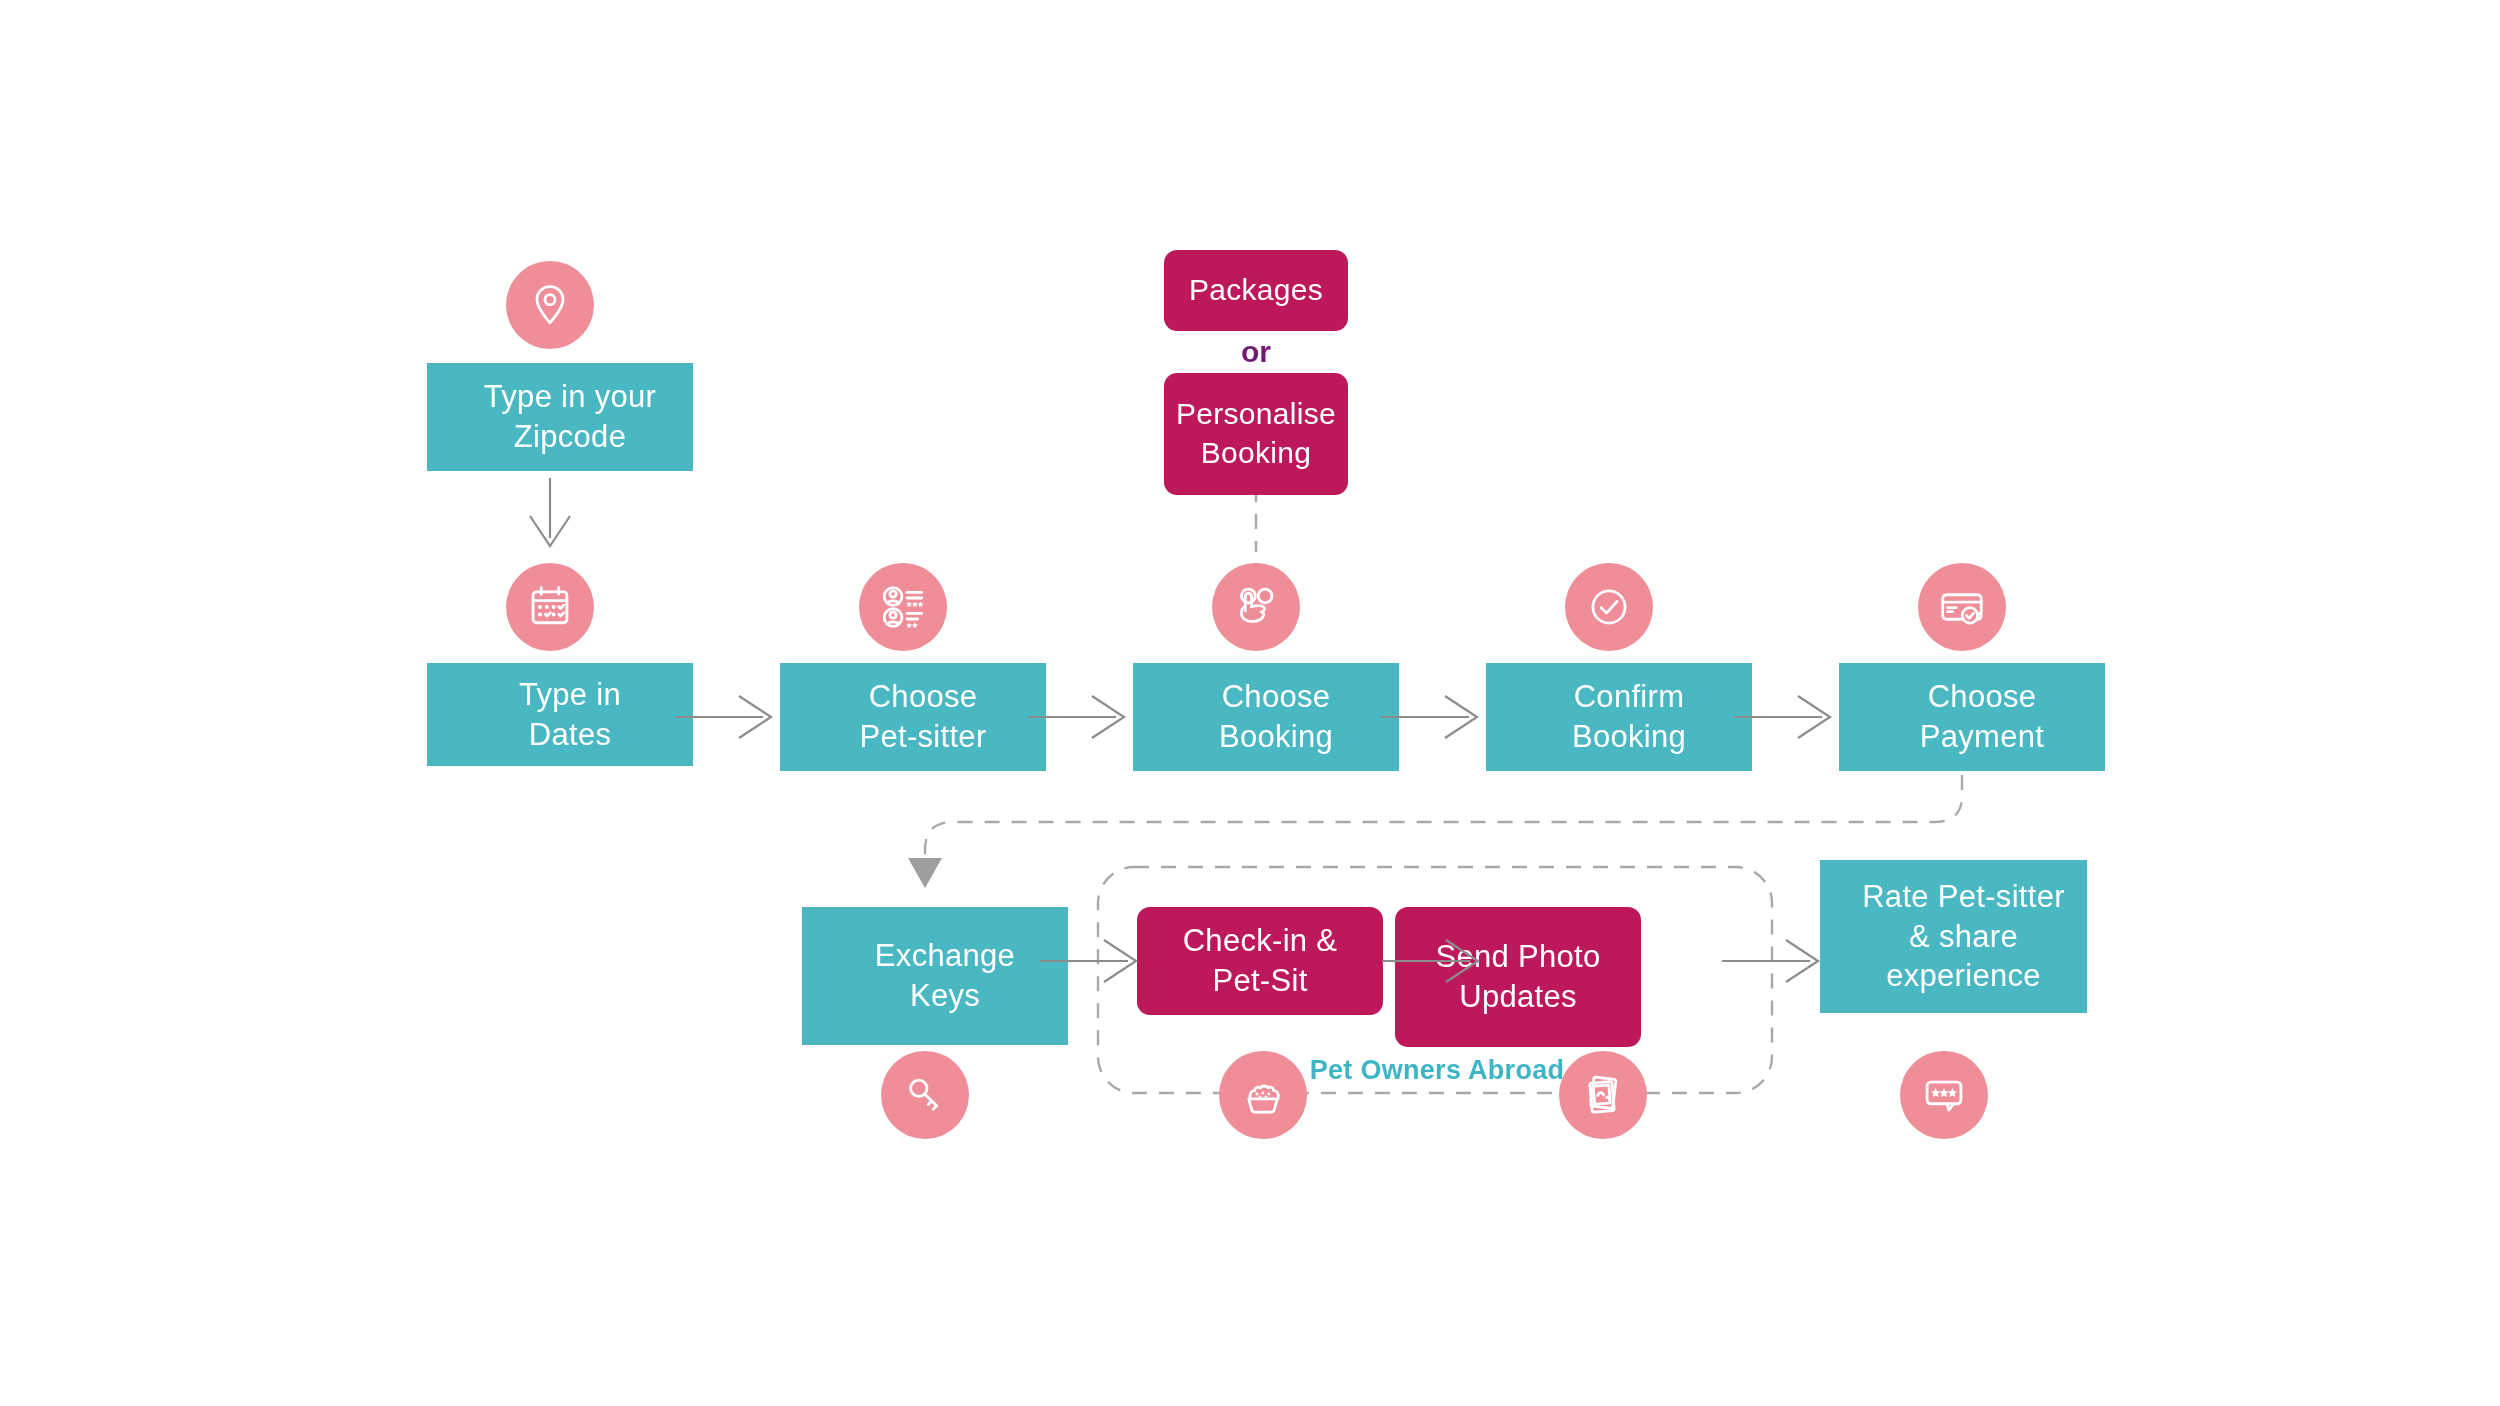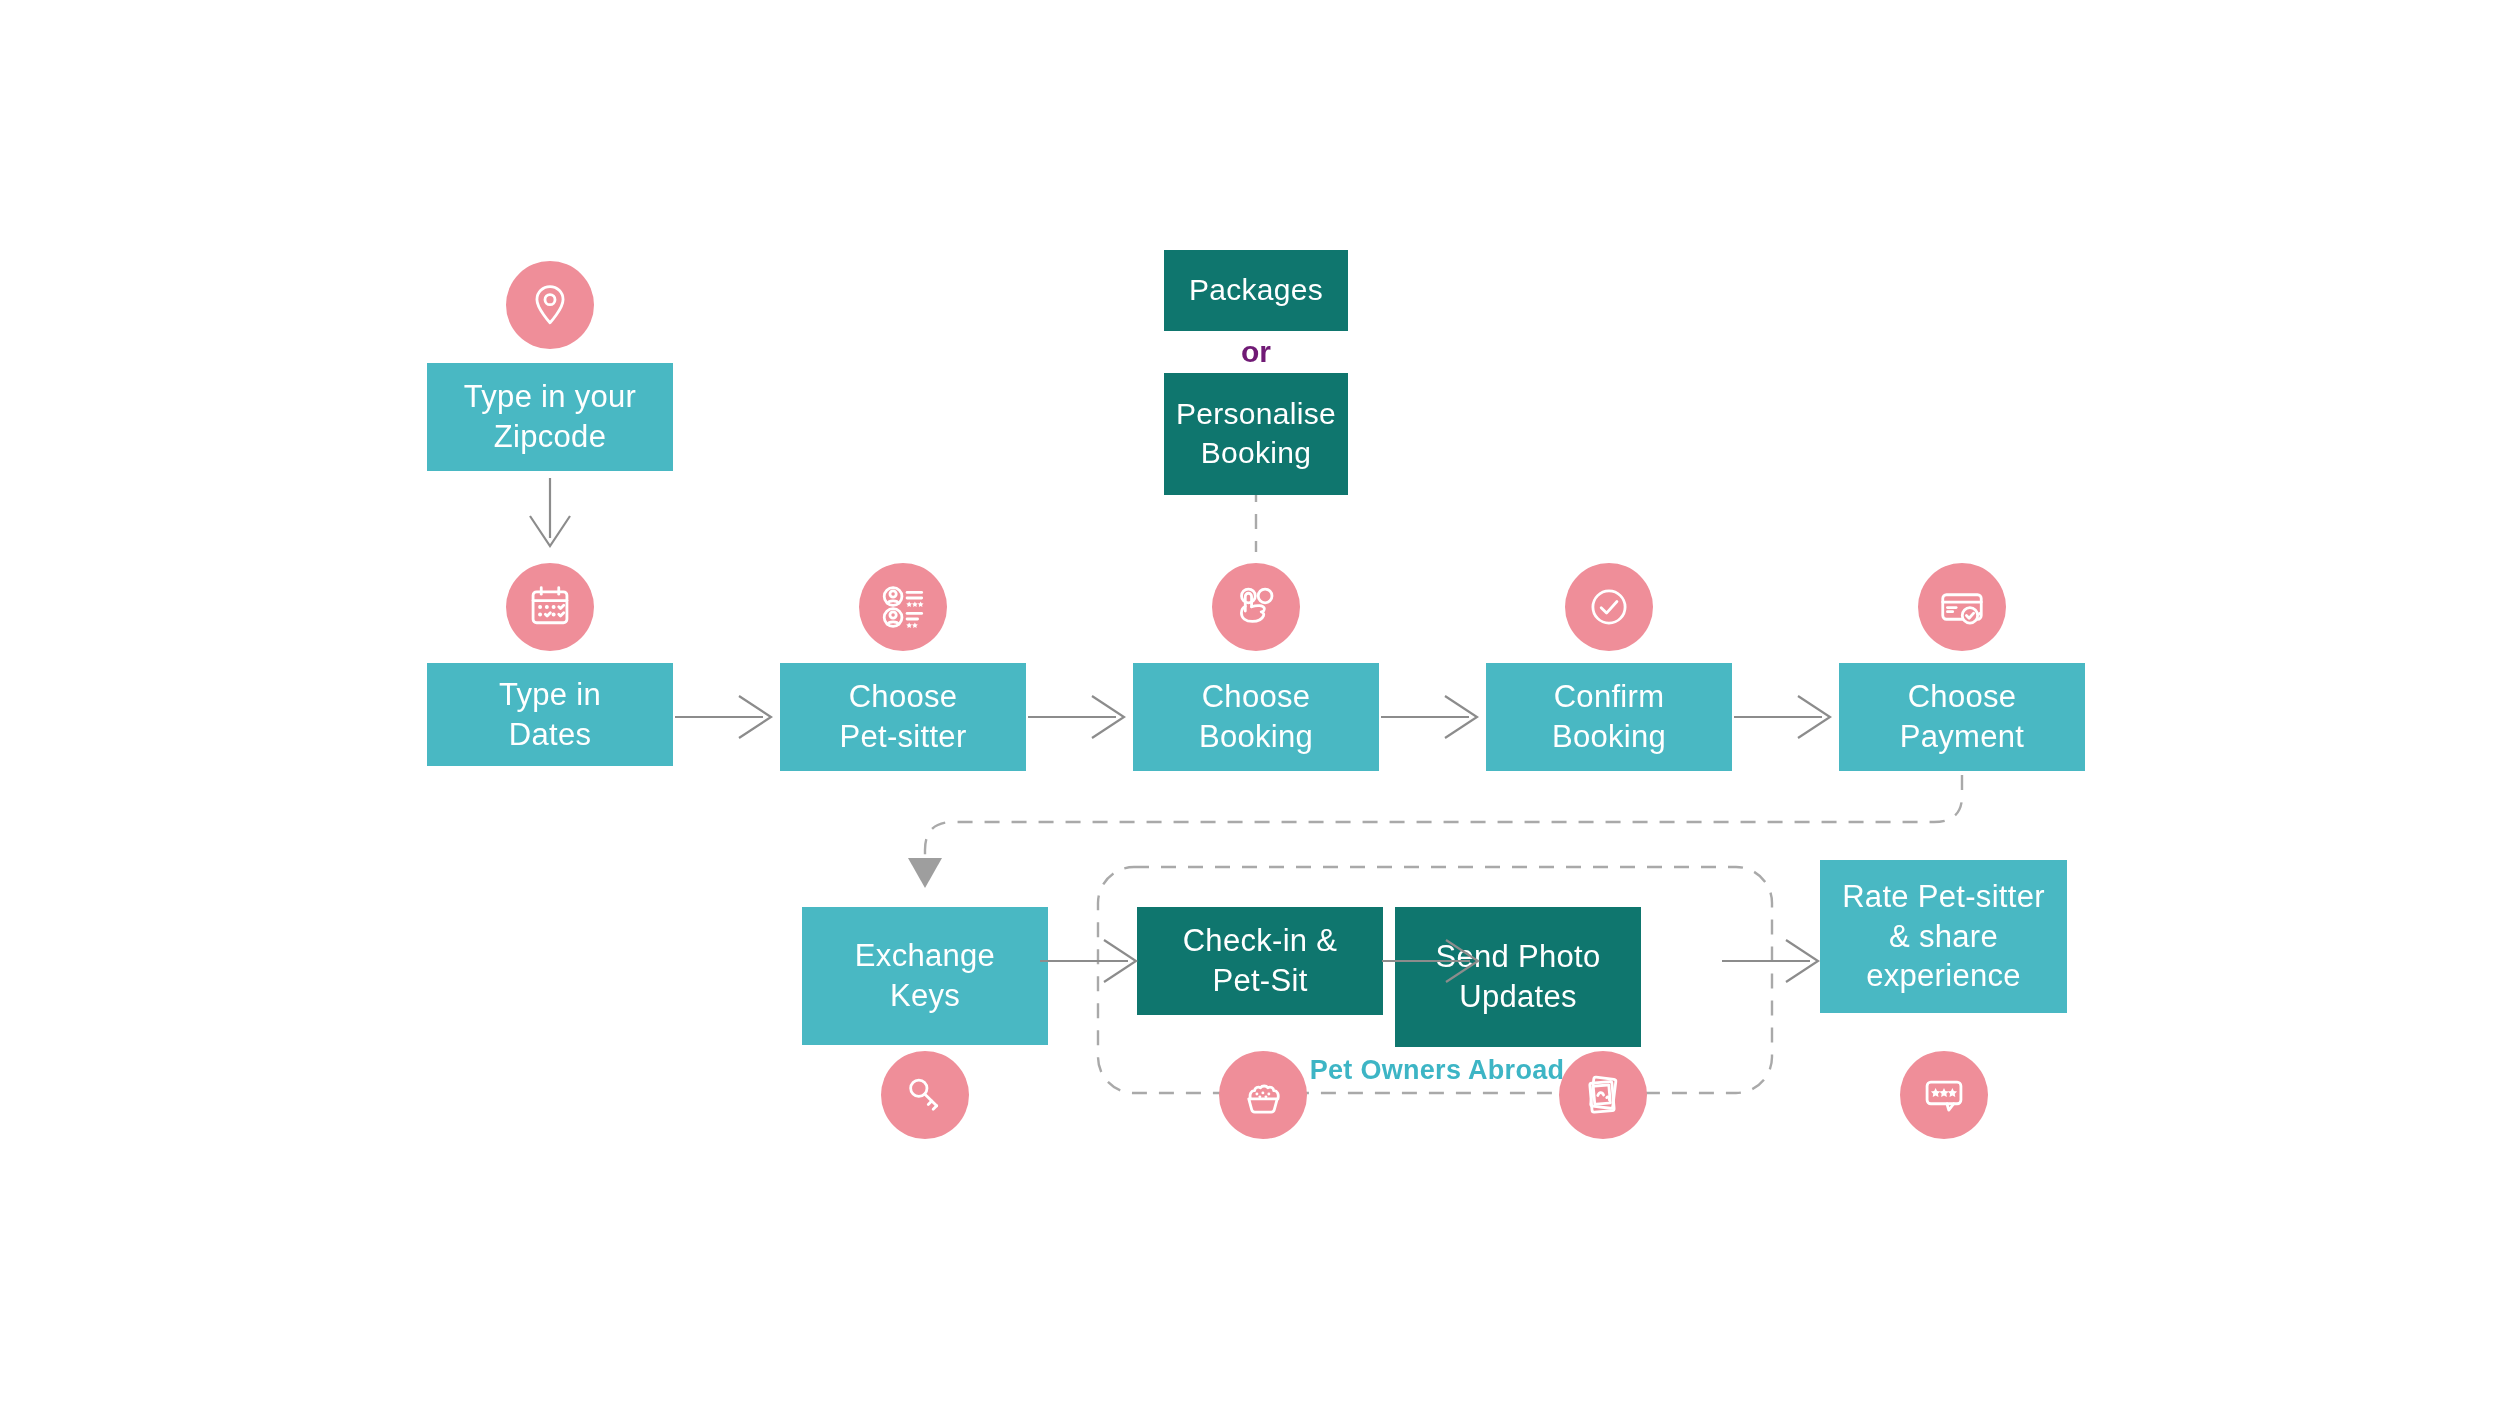--- a/index.html
+++ b/index.html
@@ -2,22 +2,22 @@
 <html><head>
 <meta charset="utf-8">
 <style>
   html,body{margin:0;padding:0;background:#ffffff;}
   body{width:2500px;height:1406px;overflow:hidden;position:relative;
        font-family:"Liberation Sans","DejaVu Sans",sans-serif;}
   .canvas{position:absolute;left:0;top:0;width:2500px;height:1406px;}
   .box{position:absolute;display:flex;align-items:center;justify-content:center;
        color:#fff;text-align:center;white-space:pre-line;
        font-size:31px;line-height:1.29;letter-spacing:.3px;}
-  .teal{background:#49b8c3;}
-  .navy{background:#0f766e;}
+  .teal{background:#49b8c3;padding-left:20px;}
+  .navy{background:#be185d;border-radius:13px;}
   .navy.small{font-size:30px;}
   .icon-circle{position:absolute;width:88px;height:88px;border-radius:50%;
        background:#ef8e99;display:flex;align-items:center;justify-content:center;}
   .icon-circle svg{width:56px;height:56px;}
   .ico{fill:none;stroke:#ffffff;stroke-width:2.4;stroke-linecap:round;stroke-linejoin:round;}
   .or-label{position:absolute;left:1206px;top:331px;width:100px;height:42px;
        display:flex;align-items:center;justify-content:center;
        color:#701a75;font-size:30px;font-weight:bold;}
   .group-label{position:absolute;left:1286px;top:1029px;width:302px;text-align:center;
        color:#3db5c5;font-size:27px;font-weight:bold;letter-spacing:.3px;margin-top:26px;}

